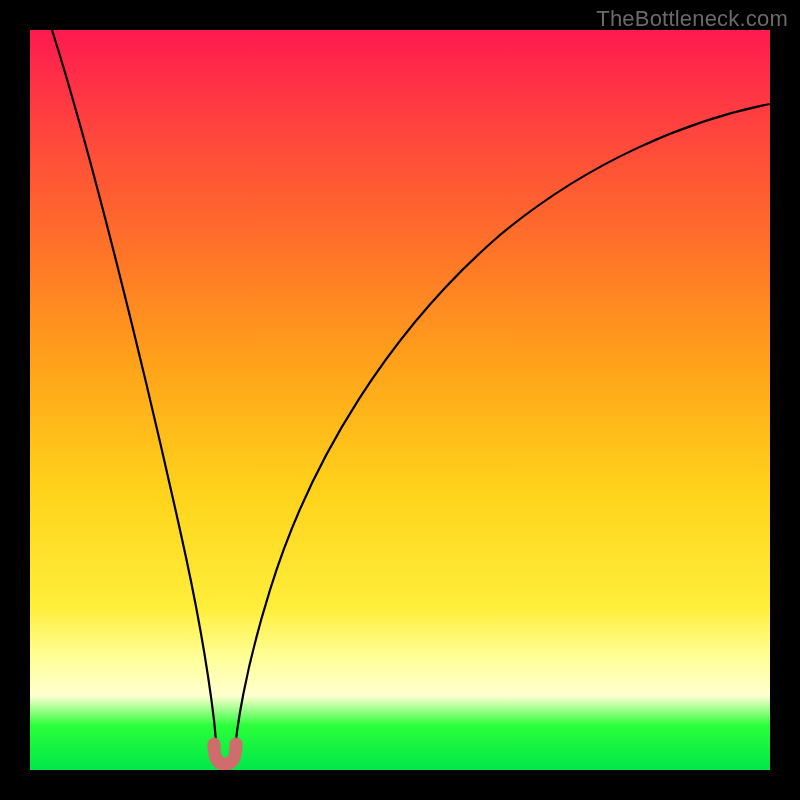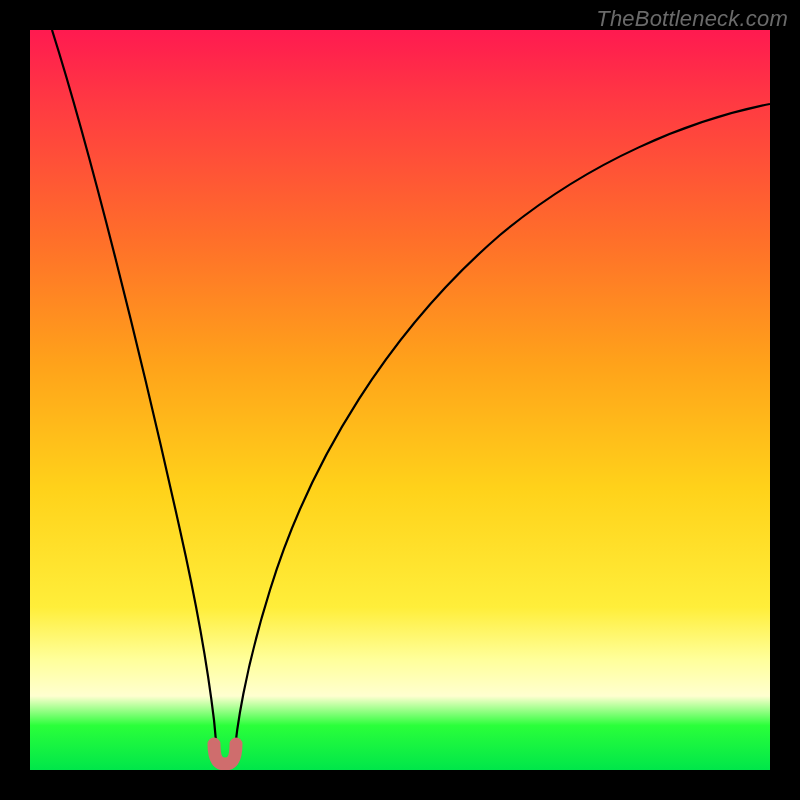--- a/index.html
+++ b/index.html
@@ -10,21 +10,20 @@
     overflow: hidden;
     background: #000;
     font-family: Arial, Helvetica, sans-serif;
   }
   .frame {
     position: absolute;
     top: 0; left: 0;
     width: 800px;
     height: 768px;
     background: #000;
-    font-style: italic;
   }
   .plot-area {
     position: absolute;
     top: 30px;
     left: 30px;
     width: 740px;
     height: 740px;
     overflow: hidden;
   }
   .gradient {

